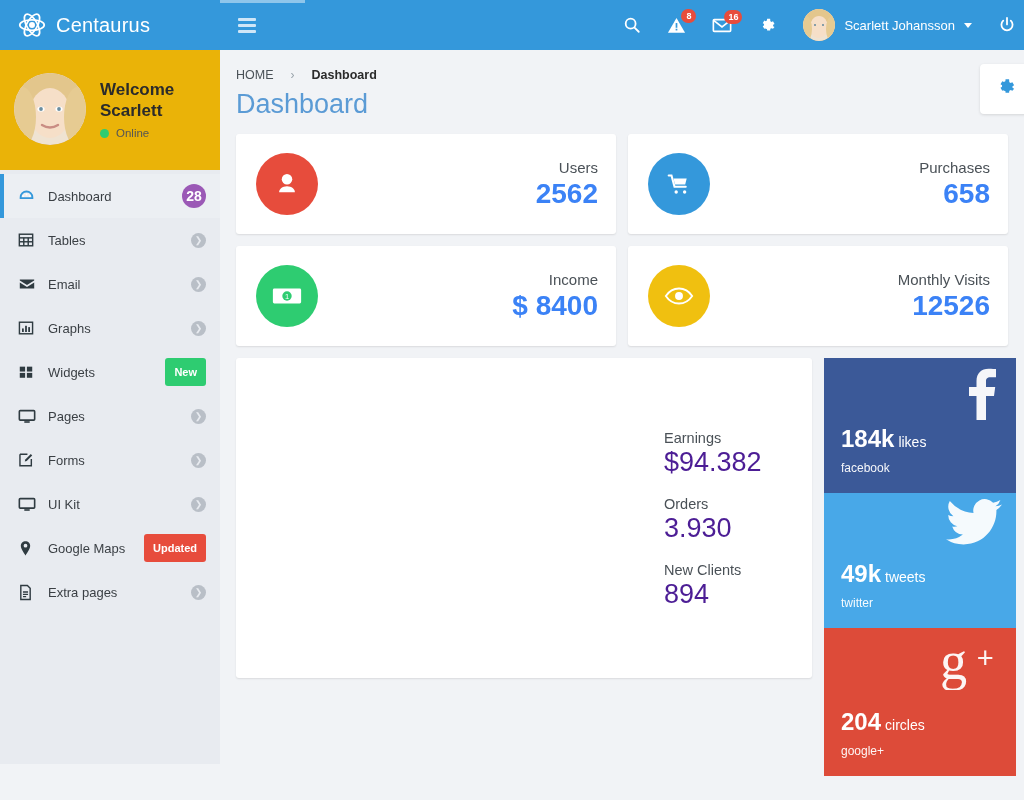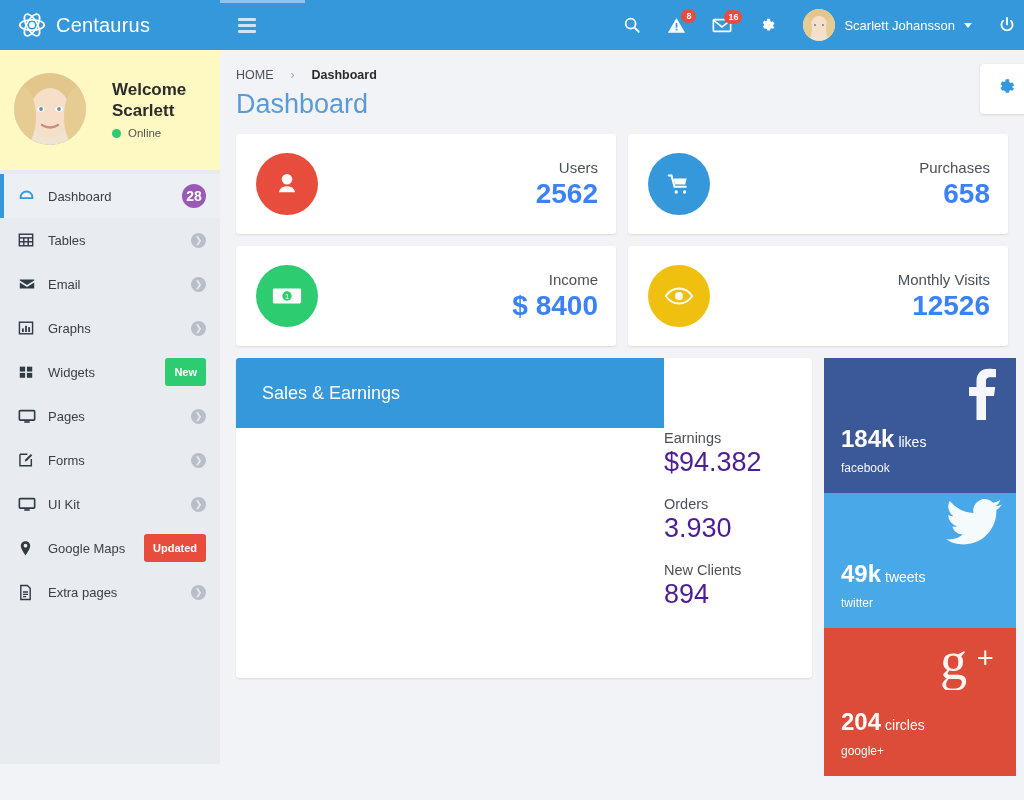--- a/index.html
+++ b/index.html
@@ -15,22 +15,22 @@
   
   .sidebar { width: 220px; height: 764px; background: #e8ebf0; flex: none; position: relative; }
   .brand {
     height: 50px; background: #3498db; display: flex; align-items: center;
     padding-left: 18px; gap: 10px;
   }
   .brand-logo { width: 28px; height: 28px; flex: none; }
   .brand-name { color: #fff; font-size: 20px; letter-spacing: .2px; }
 
   .profile {
-    background: #fef9c3; padding: 16px 14px 18px 14px; display: flex;
-    align-items: center; gap: 26px; height: 120px;
+    background: #eab308; padding: 16px 14px 18px 14px; display: flex;
+    align-items: center; gap: 14px; height: 120px;
   }
   .avatar-lg {
     width: 72px; height: 72px; border-radius: 50%; flex: none; overflow: hidden;
     background: #d8b98e; position: relative;
   }
   .welcome-txt { font-size: 17px; font-weight: bold; color: #2b2b2b; line-height: 1.25; }
   .status-row { display: flex; align-items: center; gap: 7px; margin-top: 6px; }
   .dot-online { width: 9px; height: 9px; border-radius: 50%; background: #2ecc71; display: inline-block; }
   .status-txt { font-size: 11.5px; color: #555; }
 
@@ -459,23 +459,20 @@
           <span class="stat-text">
             <span class="stat-label">Monthly Visits</span>
             <div class="stat-value">12526</div>
           </span>
         </div>
       </div>
 
       <div class="lower">
 
         <section class="sales-panel">
-          <div class="sales-head">
-            <span>Sales &amp; Earnings</span>
-          </div>
           <div class="sales-stats">
             <div class="ss-block">
               <div class="ss-label">Earnings</div>
               <div class="ss-value">$94.382</div>
             </div>
             <div class="ss-block">
               <div class="ss-label">Orders</div>
               <div class="ss-value">3.930</div>
             </div>
             <div class="ss-block">

